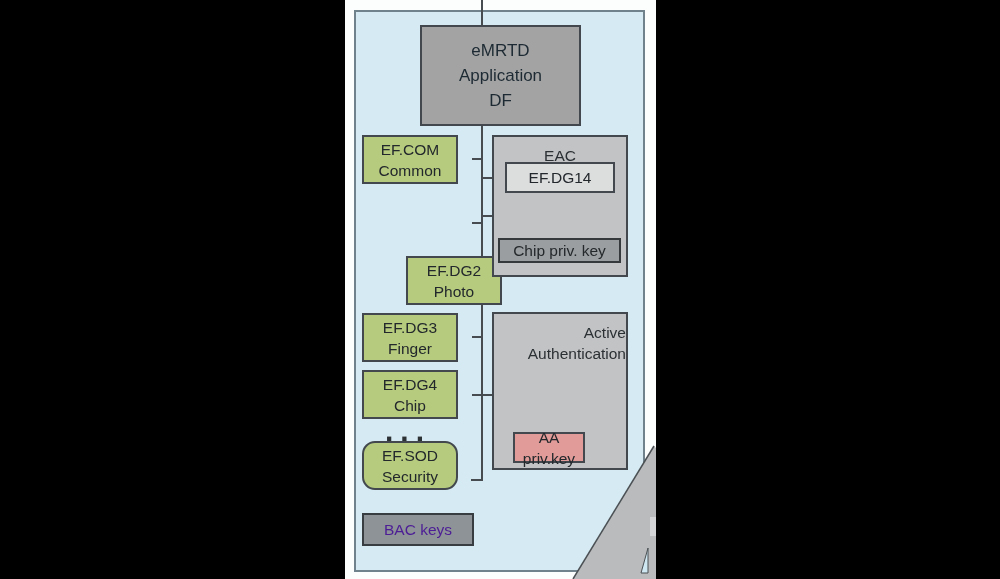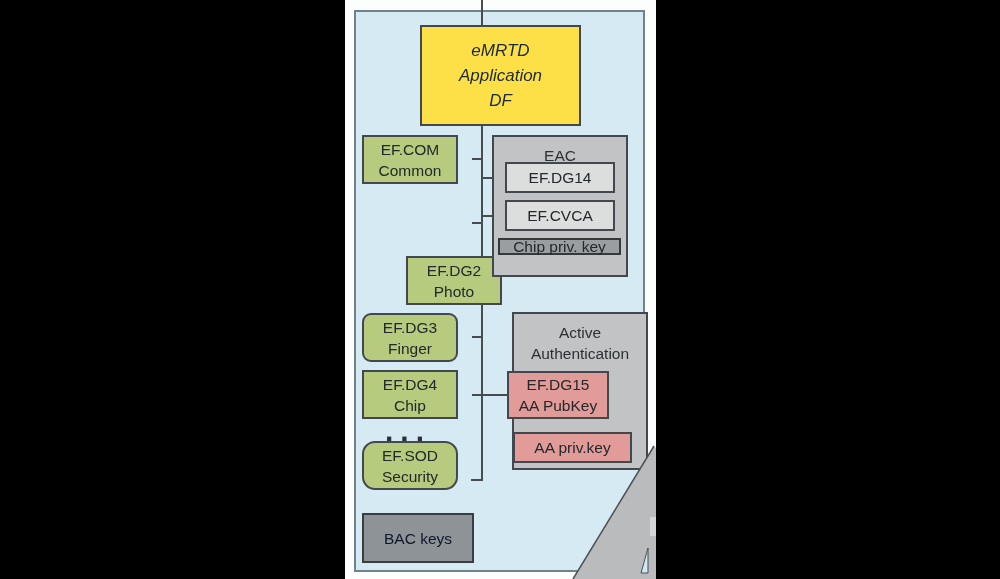--- a/index.html
+++ b/index.html
@@ -10,42 +10,42 @@
   .strip { position:absolute; left:345px; top:0; width:311px; height:579px; background:#fcfdfd; }
   .panel {
     position:absolute; left:354px; top:10px; width:291px; height:562px;
     background:#d5eaf2; border:2px solid #70828b; box-sizing:border-box; z-index:1;
   }
   .node {
     position:absolute; box-sizing:border-box; border:2px solid #42484d;
     display:flex; align-items:center; justify-content:center; text-align:center;
     white-space:pre-line; color:#23282c; z-index:2; line-height:21px; font-size:15.5px;
   }
-  .root-node { left:420px; top:25px; width:161px; height:101px; background:#fde047;
-               font-size:17px; line-height:25px; color:#1d2a33;font-style:italic; }
+  .root-node { left:420px; top:25px; width:161px; height:101px; background:#a3a3a3;
+               font-size:17px; line-height:25px; color:#1d2a33; }
   .gbox { left:362px; width:96px; height:49px; background:#b6cb7d; }
   .g0 { top:135px; } .g1 { top:199px; } .g2 { top:256px;margin-left:44px; }
-  .g3 { top:313px;border-radius:9px; } .g4 { top:370px; } .g5 { top:441px;border-radius:13px; }
-  .bac-node { left:362px; top:513px; width:112px; height:50px; background:#8e9397;
-              border-color:#383d41; color:#0f172a; }
+  .g3 { top:313px; } .g4 { top:370px; } .g5 { top:441px;border-radius:13px; }
+  .bac-node { left:362px; top:513px; width:112px; height:33px; background:#8e9397;
+              border-color:#383d41; color:#4c1d95; }
   .group {
     position:absolute; box-sizing:border-box; border:2px solid #42484d; background:#c2c3c4;
     text-align:center; color:#2b3034; padding-top:8px; white-space:pre-line;
     font-size:15.5px; line-height:21px; z-index:2;
   }
   .eac-group { left:492px; top:135px; width:136px; height:142px; }
-  .aa-group  { left:512px; top:312px; width:136px; height:158px; }
+  .aa-group  { left:492px; top:312px; width:136px; height:158px;text-align:right; }
   .lightbox  { background:#dcdddd; }
   .dg14 { left:505px; top:162px; width:110px; height:31px; }
   .cvca { left:505px; top:200px; width:110px; height:31px; }
-  .chipkey { left:498px; top:238px; width:123px; height:17px; background:#9b9ea1;
+  .chipkey { left:498px; top:238px; width:123px; height:25px; background:#9b9ea1;
              border-color:#36393c; color:#24282b; }
   .pinkbox { background:#e19b98; }
   .dg15   { left:507px; top:371px; width:102px; height:48px; }
-  .aapriv { left:513px; top:432px; width:119px;  height:31px; }
+  .aapriv { left:513px; top:432px; width:72px;  height:31px; }
   .cline { position:absolute; background:#474c50; z-index:2; }
   .v-top   { left:481px; top:0;     width:2px;  height:26px; }
   .v-trunk { left:481px; top:125px; width:2px;  height:356px; }
   .h-elbow { left:471px; top:479px; width:12px; height:2px; }
   .stub    { left:472px; width:10px; height:2px; }
   .s0 { top:158px; } .s1 { top:222px; } .s2 { top:279px; } .s3 { top:336px; }
   .h-dg4  { left:472px; top:394px; width:37px; height:2px; }
   .h-dg14 { left:483px; top:177px; width:24px; height:2px; }
   .h-cvca { left:483px; top:215px; width:24px; height:2px; }
   .dots {
@@ -88,27 +88,24 @@
 Chip</div>
   <div class="node gbox g5">EF.SOD
 Security</div>
 
   <div class="dots">...</div>
 
   <div class="node bac-node">BAC keys</div>
 
   <div class="group eac-group">EAC</div>
   <div class="node lightbox dg14">EF.DG14</div>
-  <div class="node lightbox cvca">EF.CVCA</div>
   <div class="node chipkey">Chip priv. key</div>
 
   <div class="group aa-group">Active
 Authentication</div>
-  <div class="node pinkbox dg15">EF.DG15
-AA PubKey</div>
   <div class="node pinkbox aapriv">AA priv.key</div>
 
   <svg class="ribbon" width="1000" height="579" viewBox="0 0 1000 579">
     <polygon points="573,579 654,446 656,448 656,579" fill="#b9bbbc"></polygon>
     <line x1="573" y1="579" x2="654" y2="446" stroke="#4b5054" stroke-width="1.5"></line>
     <polygon points="648,548 641,573 648,573" fill="#cfe7f0" stroke="#4b5054" stroke-width="1"></polygon>
     <rect x="650" y="517" width="6" height="19" fill="#d3d5d6"></rect>
   </svg>
 
 </div>

